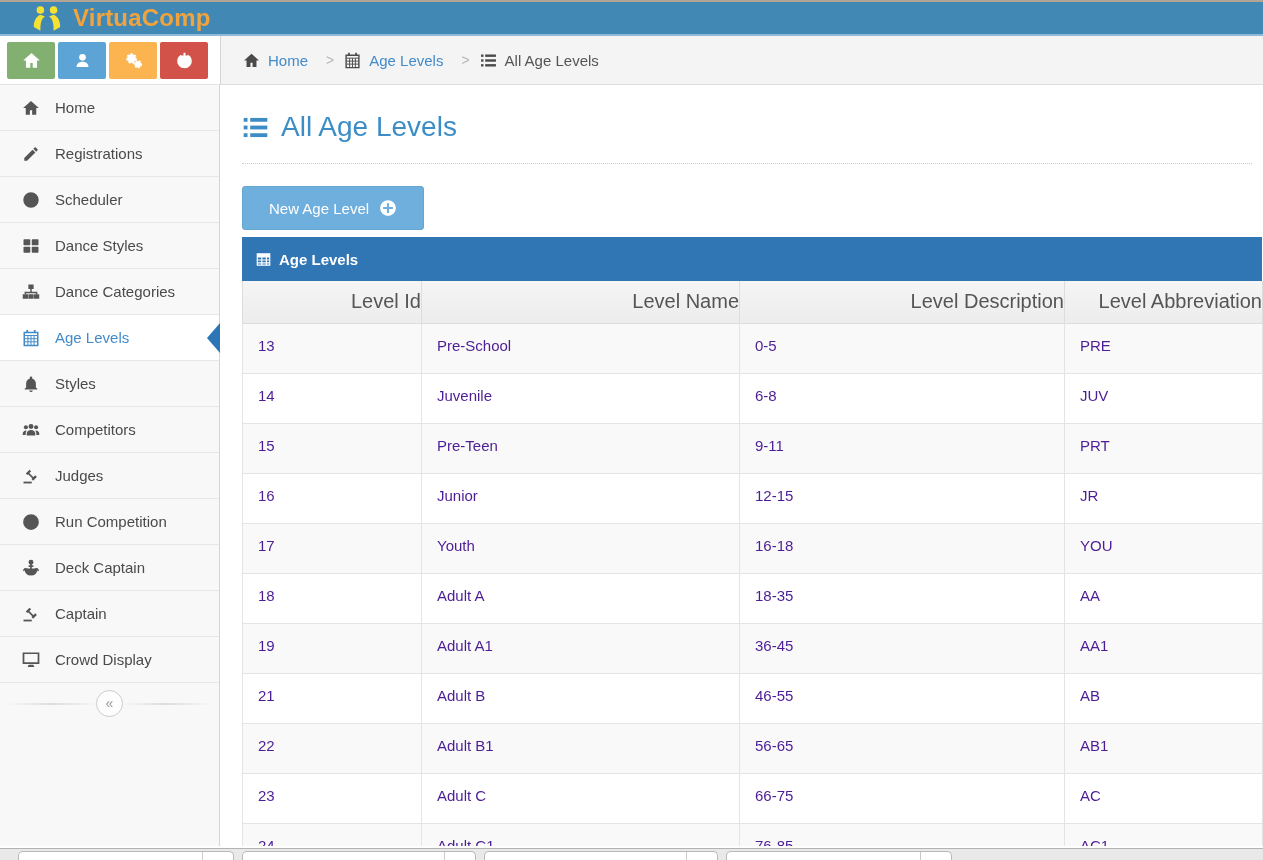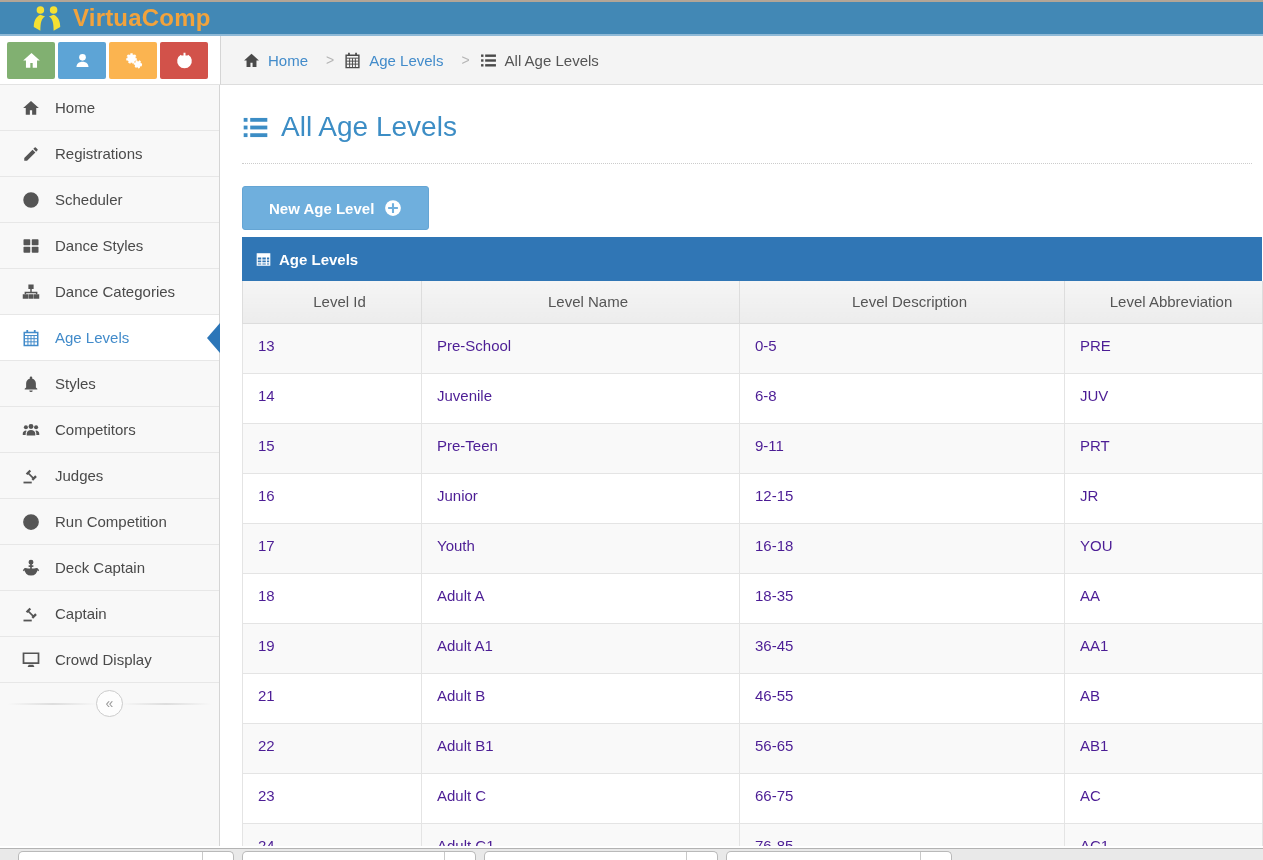--- a/index.html
+++ b/index.html
@@ -51,32 +51,32 @@
     background:#fdfdfd; color:#999; font-size:14px; line-height:24px; text-align:center;
     cursor:pointer; position:relative; z-index:1; }
 
   
   .main { flex:1; background:#fff; padding:16px 0 0 22px; overflow:hidden; }
   .page-title { display:flex; align-items:center; gap:12px; color:#3c8dc5;
     font-size:28px; font-weight:400; margin:10px 0 20px 0; }
   .page-title .icon { width:27px; height:27px; color:#3c8dc5; }
   .dotted-sep { border-top:1px dotted #ccc; margin:0 0 22px 0; width:1010px; }
   .new-btn { background:#6fafdd; border:1px solid #65a5d4; color:#fff; font-size:15px;
-    font-weight:700; height:44px; padding:0 26px; border-radius:3px; display:inline-flex;
+    font-weight:400; height:44px; padding:0 26px; border-radius:3px; display:inline-flex;
     align-items:center; gap:10px; cursor:pointer; margin-bottom:6px; }
   .new-btn .icon { width:18px; height:18px; }
 
   .panel { margin-top:1px; width:1020px; }
   .panel-head { background:#3076b5; color:#fff; height:44px; display:flex; align-items:center;
     gap:8px; padding-left:14px; font-size:15px; font-weight:700; width:1020px; }
   .panel-head .icon { width:15px; height:15px; color:#fff; }
 
   table.data { border-collapse:collapse; table-layout:fixed; width:1020px; background:#fff; }
   table.data th { background:linear-gradient(#f5f5f5,#ececec); color:#555; font-weight:400;
-    font-size:15px; text-align:center; height:42px; padding:0 0 0 15px;
+    font-size:20px; text-align:right; height:42px; padding:0 0 0 15px;
     border:1px solid #ddd; border-top:none; }
   table.data td { height:50px; padding:13px 0 0 15px; vertical-align:top; font-size:15px;
     color:#4c1d95; border:1px solid #e4e4e4; }
   table.data tr:nth-of-type(odd) td { background:#f9f9f9; }
   .col-id{width:179px;} .col-name{width:318px;} .col-desc{width:325px;} .col-abbr{width:198px;}
 
   
   .bottom-strip { position:absolute; left:0; bottom:0; width:1263px; height:12px;
     background:#e9e9e9; border-top:1px solid #b3b3b3; display:flex; align-items:flex-end; }
   .f-input { position:relative; background:#fff; border:1px solid #b9b9b9; border-bottom:none;

